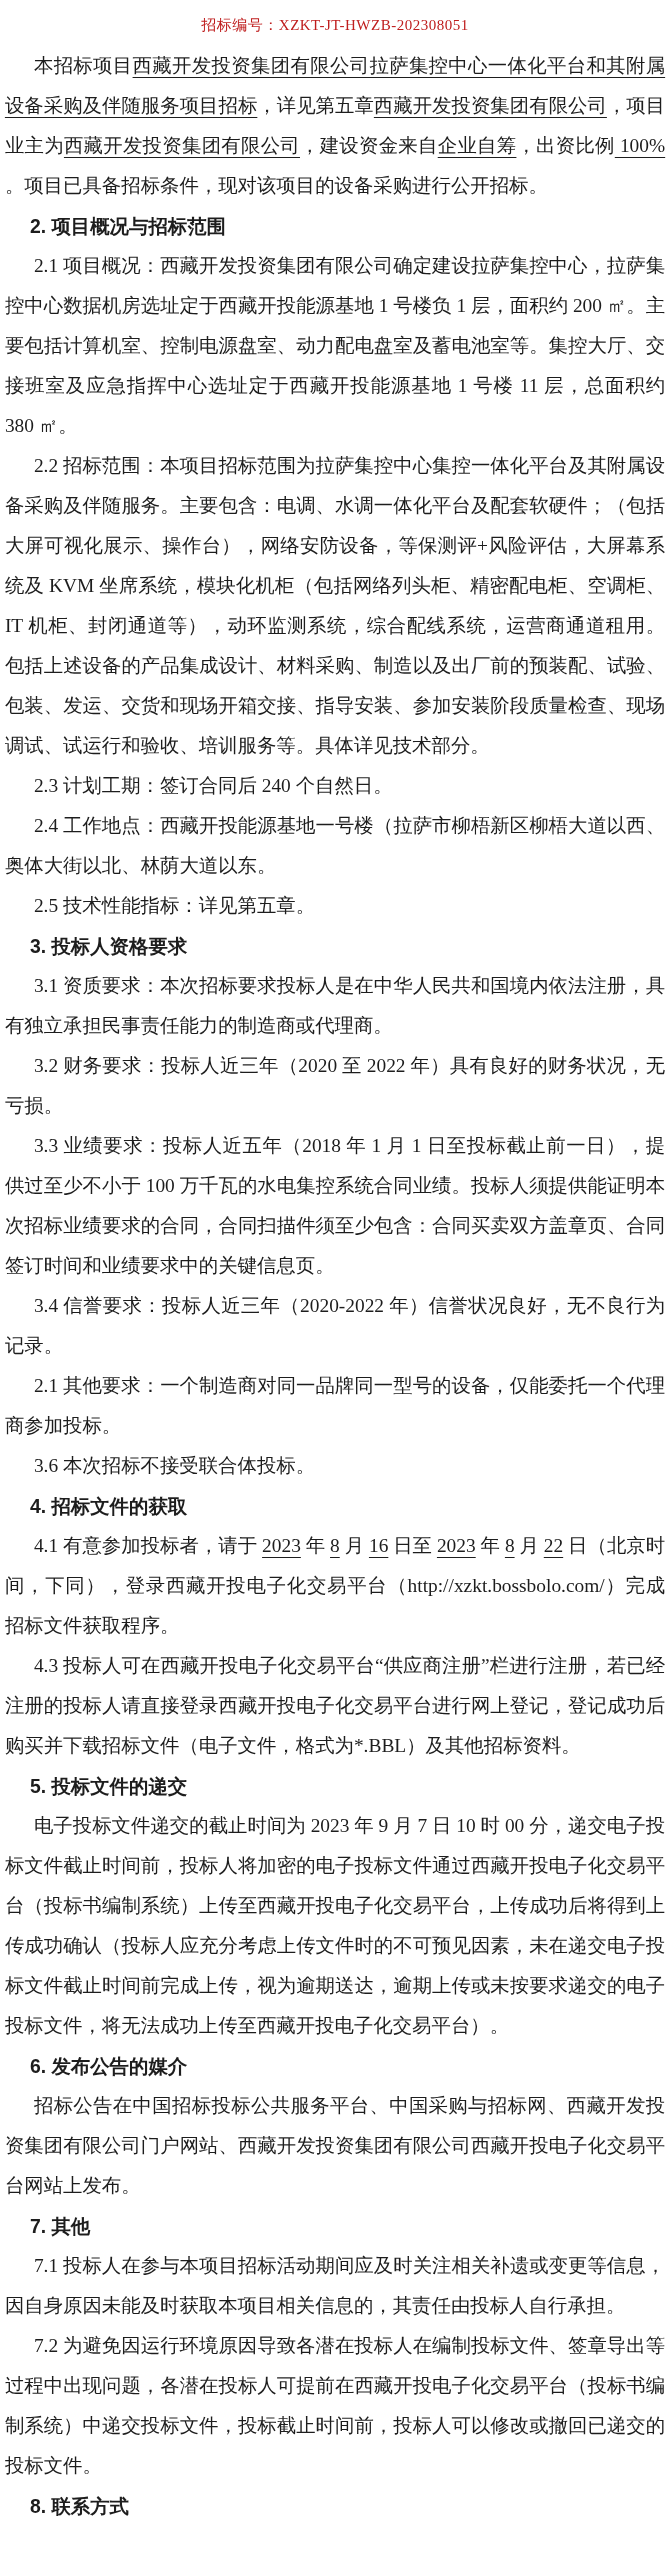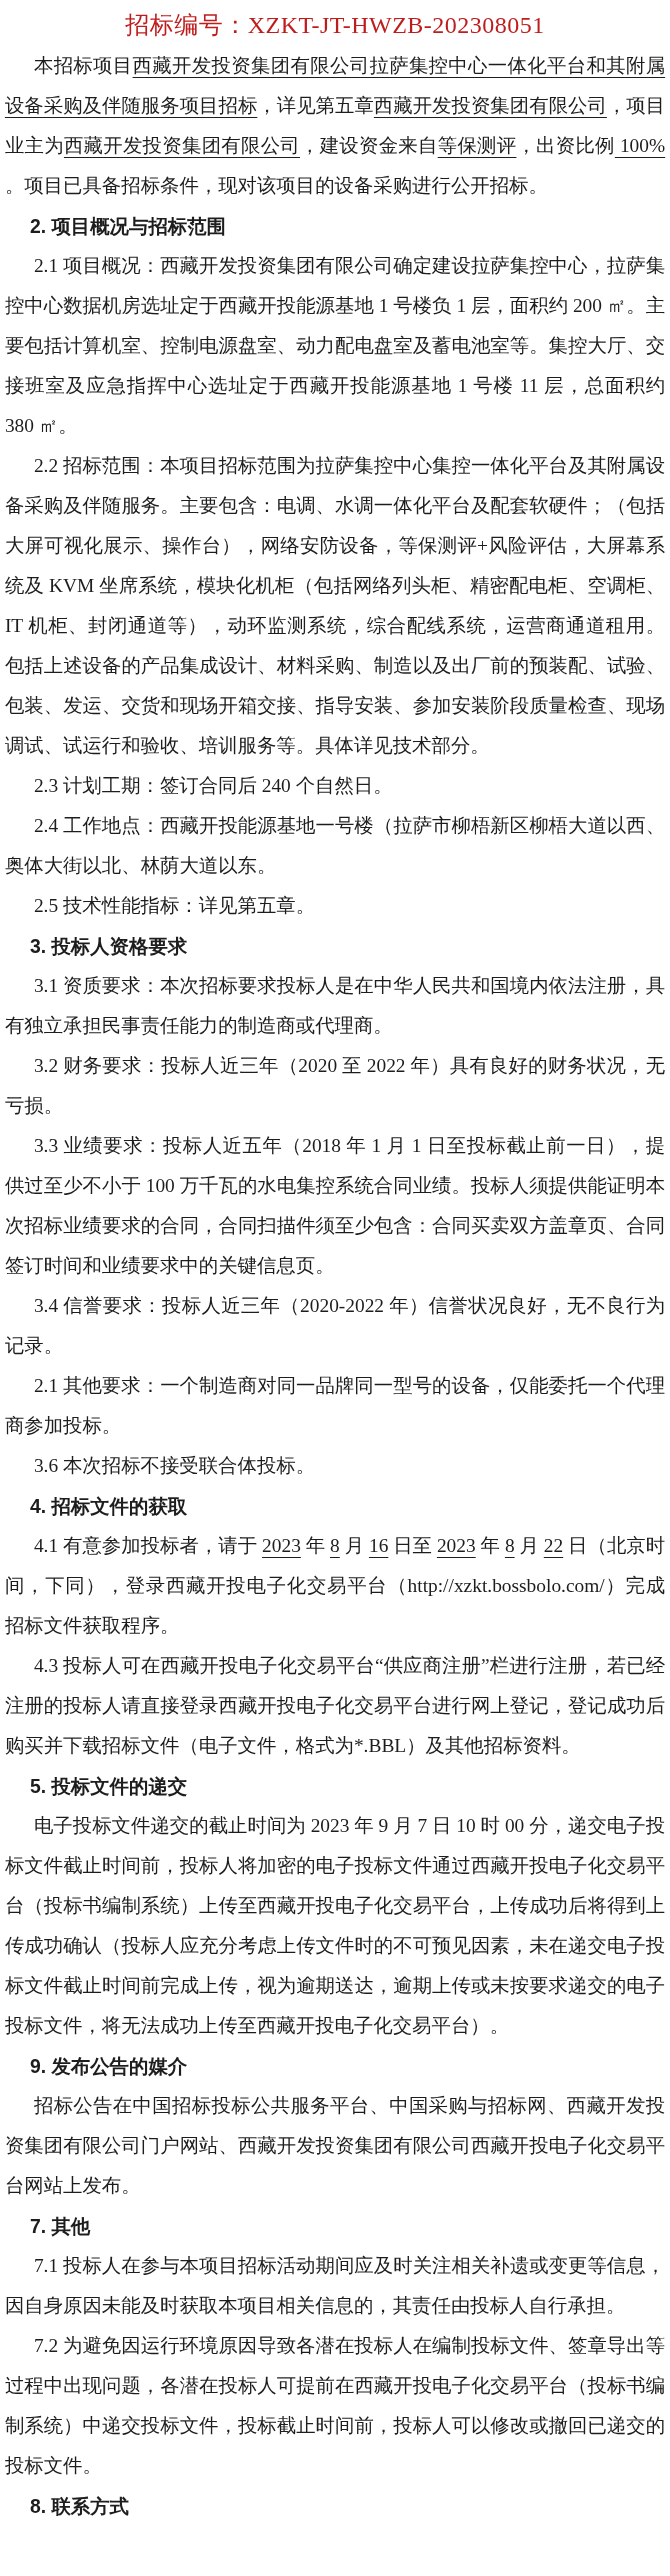--- a/index.html
+++ b/index.html
@@ -1,30 +1,30 @@
 <!DOCTYPE html>
 <html><head>
 <meta charset="utf-8">
 <style>
   html,body{margin:0;padding:0;background:#ffffff;}
   body{width:670px;font-family:"Liberation Serif","DejaVu Serif",serif;color:#1d1d1d;}
   .page{position:relative;width:670px;min-height:2576px;box-sizing:border-box;padding:7.8px 4.9px 29px 4.9px;overflow:hidden;}
-  .title{text-align:center;color:#bf1d1d;font-size:24px;line-height:31px;margin:1.9px 0 5.8px 0;letter-spacing:0.5px;font-family:"Liberation Serif","DejaVu Serif",serif;}
+  .title{text-align:center;color:#bf1d1d;font-size:15px;line-height:31px;margin:1.9px 0 5.8px 0;letter-spacing:0.5px;font-family:"Liberation Serif","DejaVu Serif",serif;}
   .h{font-weight:bold;font-family:"Liberation Sans","DejaVu Sans",sans-serif;font-size:19.4px;line-height:40px;text-indent:25px;margin:0;}
   .p{margin:0;font-size:19.4px;line-height:40px;text-indent:29px;text-align:justify;}
   .u{text-decoration:underline;text-underline-offset:4.9px;text-decoration-thickness:1px;margin-top:44px;}
 </style>
 </head>
 <body>
 
 <div class="page">
 
   <div class="title">招标编号：XZKT-JT-HWZB-202308051</div>
 
-  <p class="p"><span>本招标项目</span><span class="u">西藏开发投资集团有限公司拉萨集控中心一体化平台和其附属设备采购及伴随服务项目招标</span><span>，详见第五章</span><span class="u">西藏开发投资集团有限公司</span><span>，项目业主为</span><span class="u">西藏开发投资集团有限公司</span><span>，建设资金来自</span><span class="u">等保测评</span><span>，出资比例</span><span class="u"> 100% </span><span>。项目已具备招标条件，现对该项目的设备采购进行公开招标。</span></p>
+  <p class="p"><span>本招标项目</span><span class="u">西藏开发投资集团有限公司拉萨集控中心一体化平台和其附属设备采购及伴随服务项目招标</span><span>，详见第五章</span><span class="u">西藏开发投资集团有限公司</span><span>，项目业主为</span><span class="u">西藏开发投资集团有限公司</span><span>，建设资金来自</span><span class="u">企业自筹</span><span>，出资比例</span><span class="u"> 100% </span><span>。项目已具备招标条件，现对该项目的设备采购进行公开招标。</span></p>
 
   <div class="h">2. 项目概况与招标范围</div>
   <p class="p">2.1 项目概况：西藏开发投资集团有限公司确定建设拉萨集控中心，拉萨集控中心数据机房选址定于西藏开投能源基地 1 号楼负 1 层，面积约 200 ㎡。主要包括计算机室、控制电源盘室、动力配电盘室及蓄电池室等。集控大厅、交接班室及应急指挥中心选址定于西藏开投能源基地 1 号楼 11 层，总面积约 380 ㎡。</p>
   <p class="p">2.2 招标范围：本项目招标范围为拉萨集控中心集控一体化平台及其附属设备采购及伴随服务。主要包含：电调、水调一体化平台及配套软硬件；（包括大屏可视化展示、操作台），网络安防设备，等保测评+风险评估，大屏幕系统及 KVM 坐席系统，模块化机柜（包括网络列头柜、精密配电柜、空调柜、IT 机柜、封闭通道等），动环监测系统，综合配线系统，运营商通道租用。包括上述设备的产品集成设计、材料采购、制造以及出厂前的预装配、试验、包装、发运、交货和现场开箱交接、指导安装、参加安装阶段质量检查、现场调试、试运行和验收、培训服务等。具体详见技术部分。</p>
   <p class="p">2.3 计划工期：签订合同后 240 个自然日。</p>
   <p class="p">2.4 工作地点：西藏开投能源基地一号楼（拉萨市柳梧新区柳梧大道以西、奥体大街以北、林荫大道以东。</p>
   <p class="p">2.5 技术性能指标：详见第五章。</p>
 
   <div class="h">3. 投标人资格要求</div>
   <p class="p">3.1 资质要求：本次招标要求投标人是在中华人民共和国境内依法注册，具有独立承担民事责任能力的制造商或代理商。</p>
@@ -34,21 +34,21 @@
   <p class="p">2.1 其他要求：一个制造商对同一品牌同一型号的设备，仅能委托一个代理商参加投标。</p>
   <p class="p">3.6 本次招标不接受联合体投标。</p>
 
   <div class="h">4. 招标文件的获取</div>
   <p class="p"><span>4.1 有意参加投标者，请于 </span><span class="u">2023</span><span> 年 </span><span class="u">8</span><span> 月 </span><span class="u">16</span><span> 日至 </span><span class="u">2023</span><span> 年 </span><span class="u">8</span><span> 月 </span><span class="u">22</span><span> 日（北京时间，下同），登录西藏开投电子化交易平台（http://xzkt.bossbolo.com/）完成招标文件获取程序。</span></p>
   <p class="p">4.3 投标人可在西藏开投电子化交易平台“供应商注册”栏进行注册，若已经注册的投标人请直接登录西藏开投电子化交易平台进行网上登记，登记成功后购买并下载招标文件（电子文件，格式为*.BBL）及其他招标资料。</p>
 
   <div class="h">5. 投标文件的递交</div>
   <p class="p">电子投标文件递交的截止时间为 2023 年 9 月 7 日 10 时 00 分，递交电子投标文件截止时间前，投标人将加密的电子投标文件通过西藏开投电子化交易平台（投标书编制系统）上传至西藏开投电子化交易平台，上传成功后将得到上传成功确认（投标人应充分考虑上传文件时的不可预见因素，未在递交电子投标文件截止时间前完成上传，视为逾期送达，逾期上传或未按要求递交的电子投标文件，将无法成功上传至西藏开投电子化交易平台）。</p>
 
-  <div class="h">9. 发布公告的媒介</div>
+  <div class="h">6. 发布公告的媒介</div>
   <p class="p">招标公告在中国招标投标公共服务平台、中国采购与招标网、西藏开发投资集团有限公司门户网站、西藏开发投资集团有限公司西藏开投电子化交易平台网站上发布。</p>
 
   <div class="h">7. 其他</div>
   <p class="p">7.1 投标人在参与本项目招标活动期间应及时关注相关补遗或变更等信息，因自身原因未能及时获取本项目相关信息的，其责任由投标人自行承担。</p>
   <p class="p">7.2 为避免因运行环境原因导致各潜在投标人在编制投标文件、签章导出等过程中出现问题，各潜在投标人可提前在西藏开投电子化交易平台（投标书编制系统）中递交投标文件，投标截止时间前，投标人可以修改或撤回已递交的投标文件。</p>
 
   <div class="h">8. 联系方式</div>
 
 </div>
 

